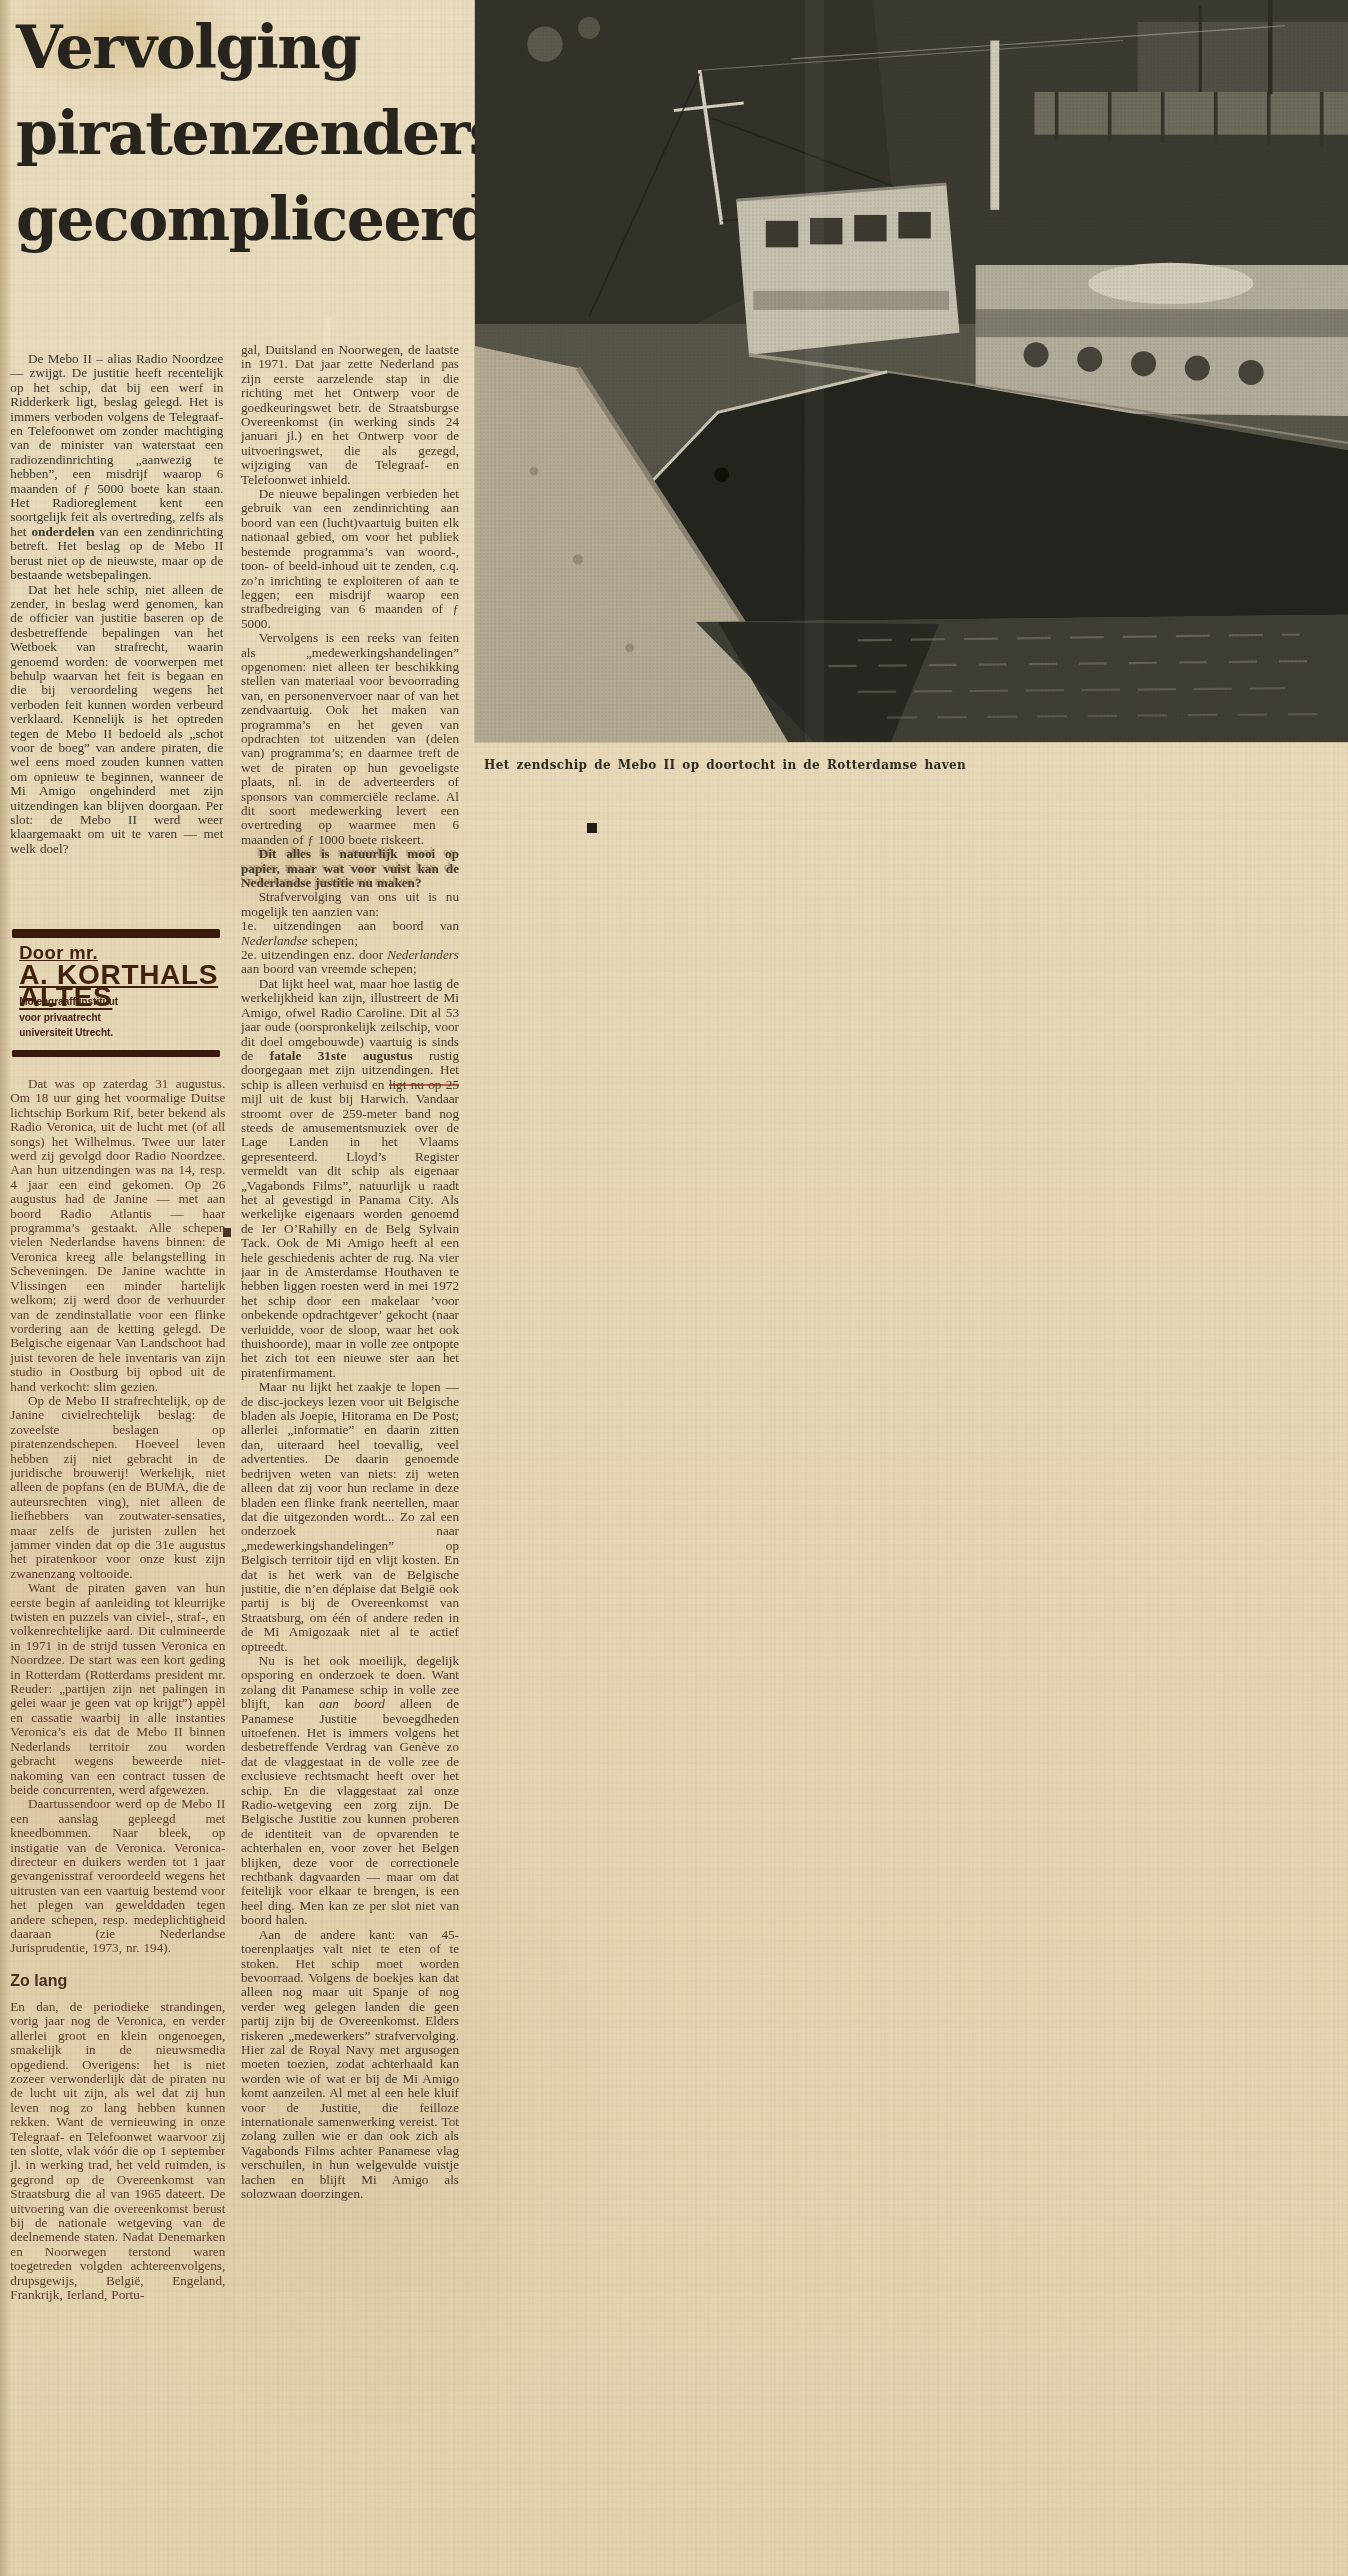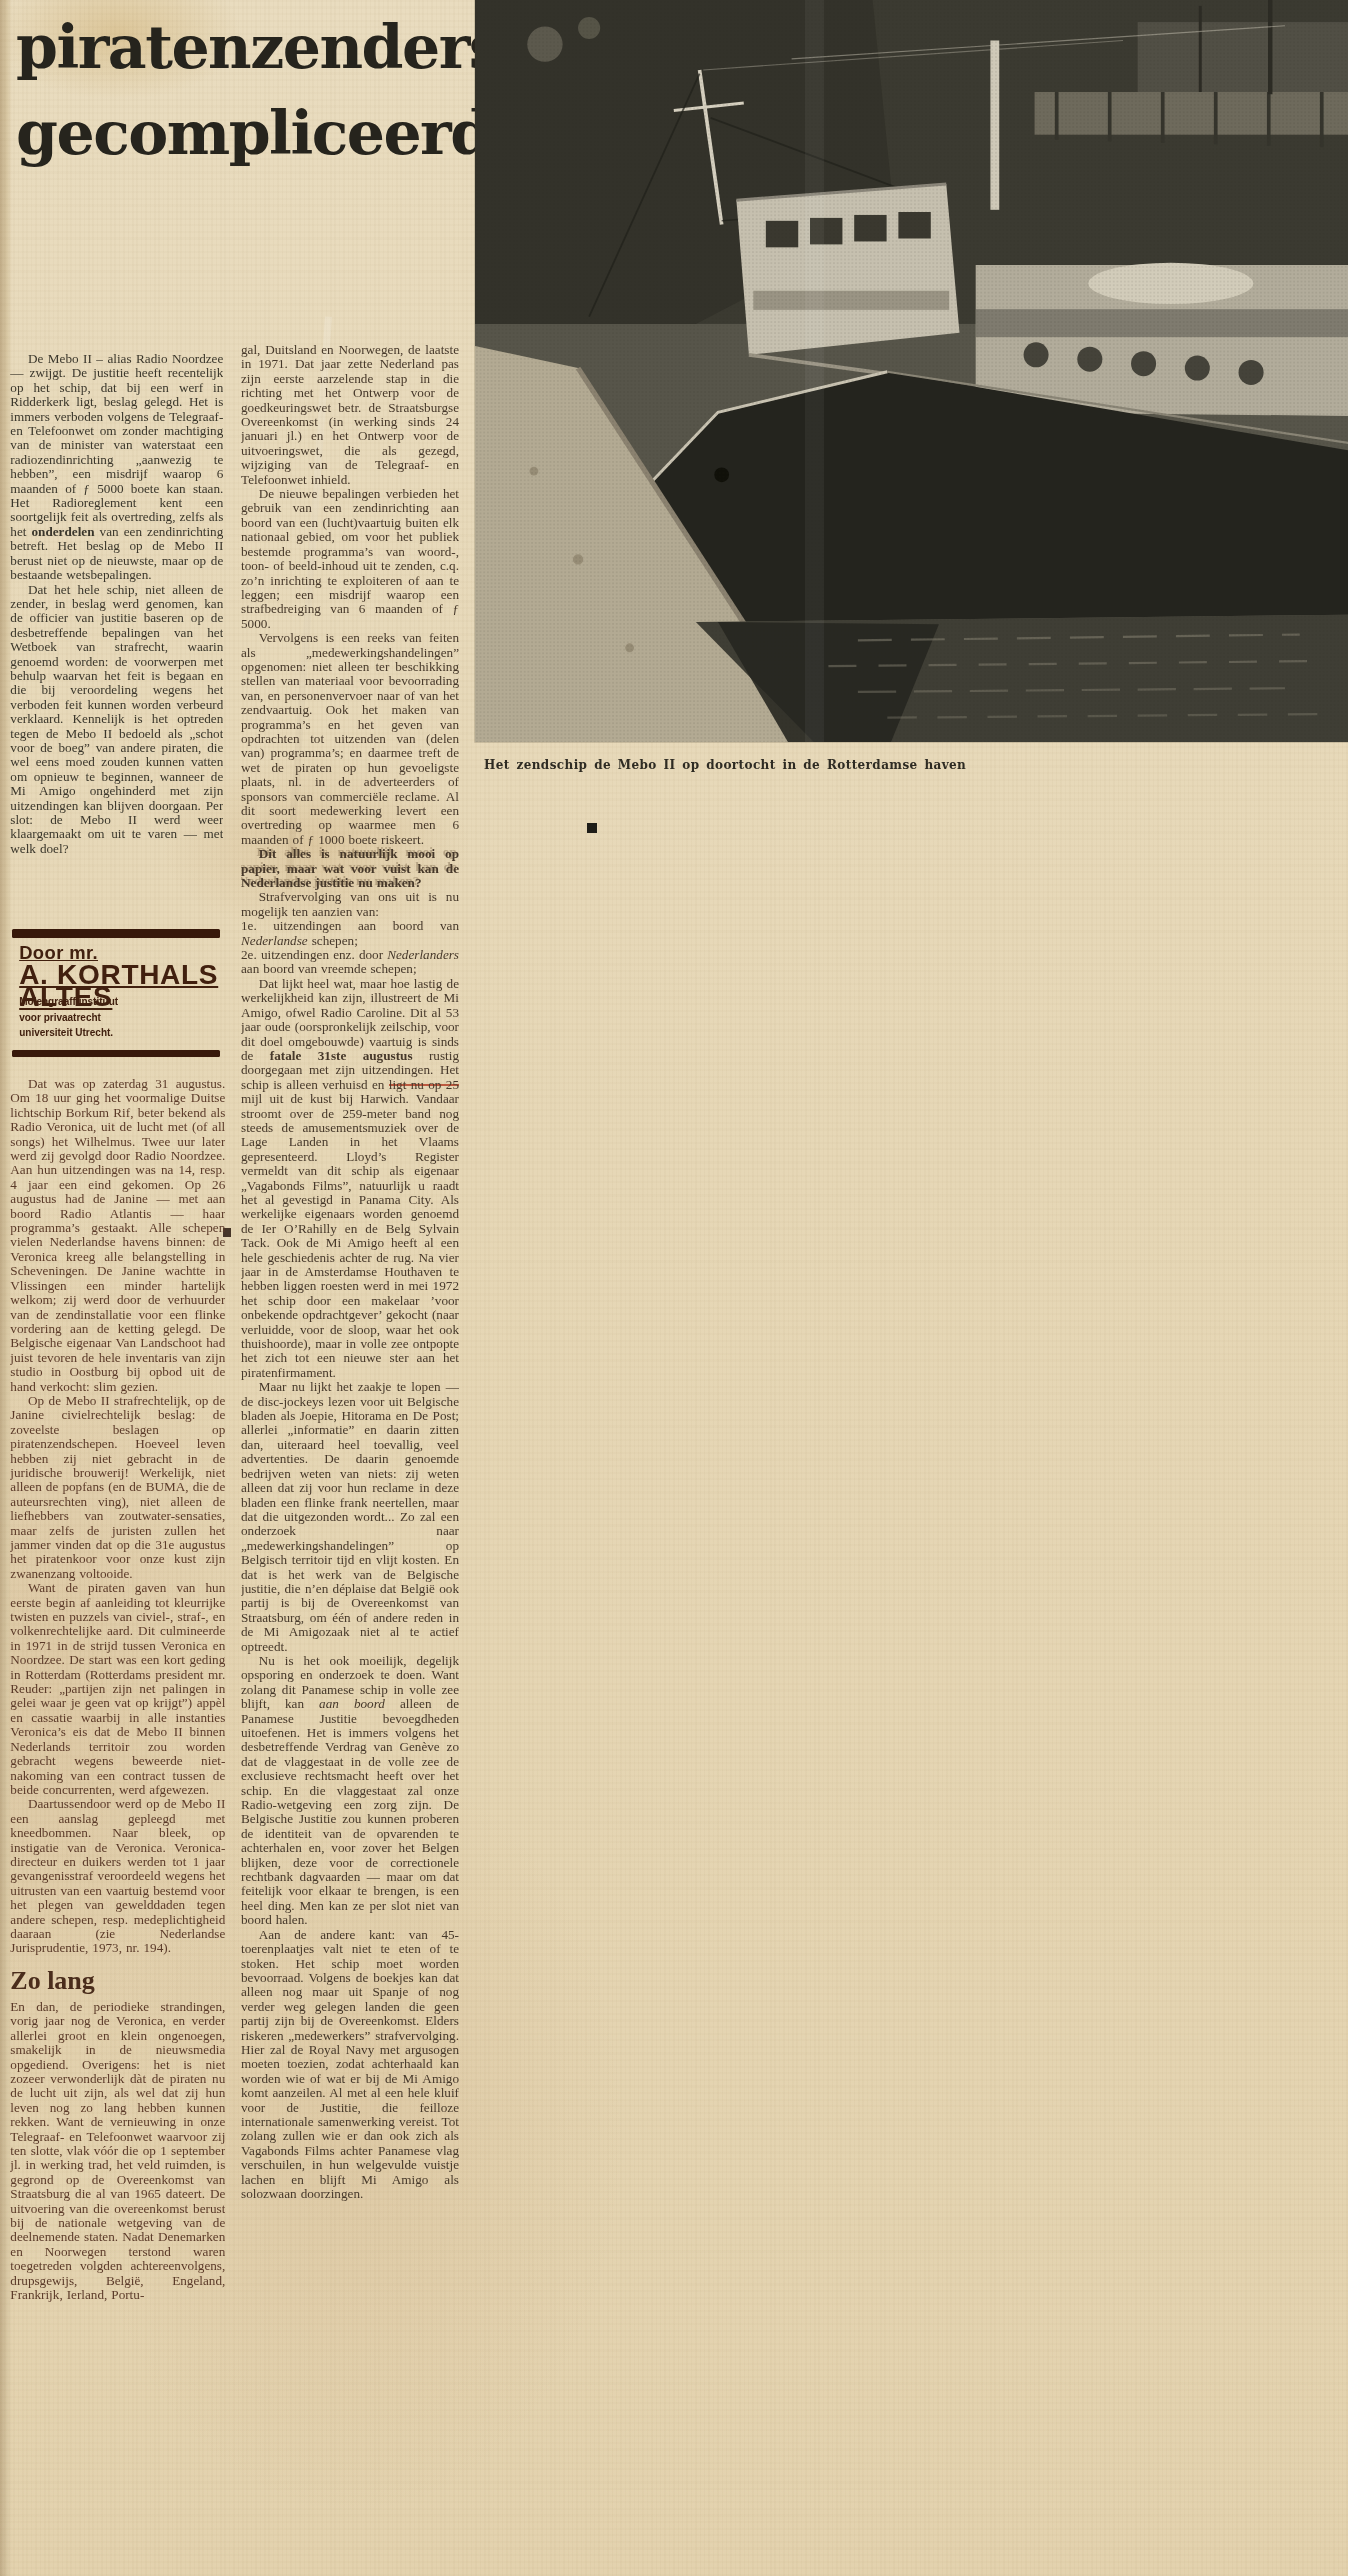--- a/index.html
+++ b/index.html
@@ -34,21 +34,21 @@
     color:#46382a;}
   .colA-bot{position:absolute;left:10.3px;top:1077px;width:215px;height:1494px;overflow:hidden;
     color:#5b3a29;}
   .textcol p.para{margin:0;text-align:justify;font-size:13.2px;line-height:14.4px;
     text-indent:17.7px;word-spacing:0.7px;}
   .textcol p.para.noind{text-indent:0;}
   .seg-b{font-weight:bold;}
   .seg-i{font-style:italic;}
   .seg-x{background:linear-gradient(to bottom, transparent 44%, rgba(178,58,34,0.8) 44%, rgba(178,58,34,0.8) 60%, transparent 60%);}
   .seg-g{font-weight:bold;text-shadow:-2.2px -2.2px 0 rgba(80,55,30,0.30);}
-  .subhead{font-family:Liberation Serif, serif;font-weight:bold;font-size:26px;
+  .subhead{font-family:Liberation Sans, sans-serif;font-weight:bold;font-size:16px;
     line-height:25px;margin:11.8px 0 7.4px 0;color:#4a2d1c;}
 
   .author-box{position:absolute;left:11.8px;top:929px;width:210px;height:137px;color:#41200f;}
   .rule{position:absolute;left:0;width:208px;height:8.8px;background:#38190b;border-radius:1.5px;}
   .rule.top{top:0;}
   .rule.bottom{top:121px;height:7.4px;}
   .byline{position:absolute;left:7.4px;top:13.2px;font-family:"Liberation Sans", sans-serif;
     font-weight:bold;font-size:18.4px;line-height:22px;letter-spacing:0.4px;text-decoration:underline;}
   .byline .big{font-size:28px;letter-spacing:0.7px;}
   .affil{position:absolute;left:7.4px;top:65px;font-family:"Liberation Sans", sans-serif;
@@ -65,20 +65,21 @@
 </style>
 </head>
 <body>
 
 <div id="page">
   <div class="edge-strip"></div>
   <div class="paper-fiber"></div>
   <div class="crease"></div>
 
   <div class="headline">
+    <div>Vervolging</div>
     <div>piratenzenders</div>
     <div>gecompliceerd</div>
   </div>
 
   <div class="photo">
     <svg viewBox="0 0 1187 1008" preserveAspectRatio="none">
       <defs>
         <pattern id="ht" width="5" height="5" patternUnits="userSpaceOnUse">
           <circle cx="2.5" cy="2.5" r="1" fill="rgba(32,30,23,0.18)"></circle>
         </pattern>

